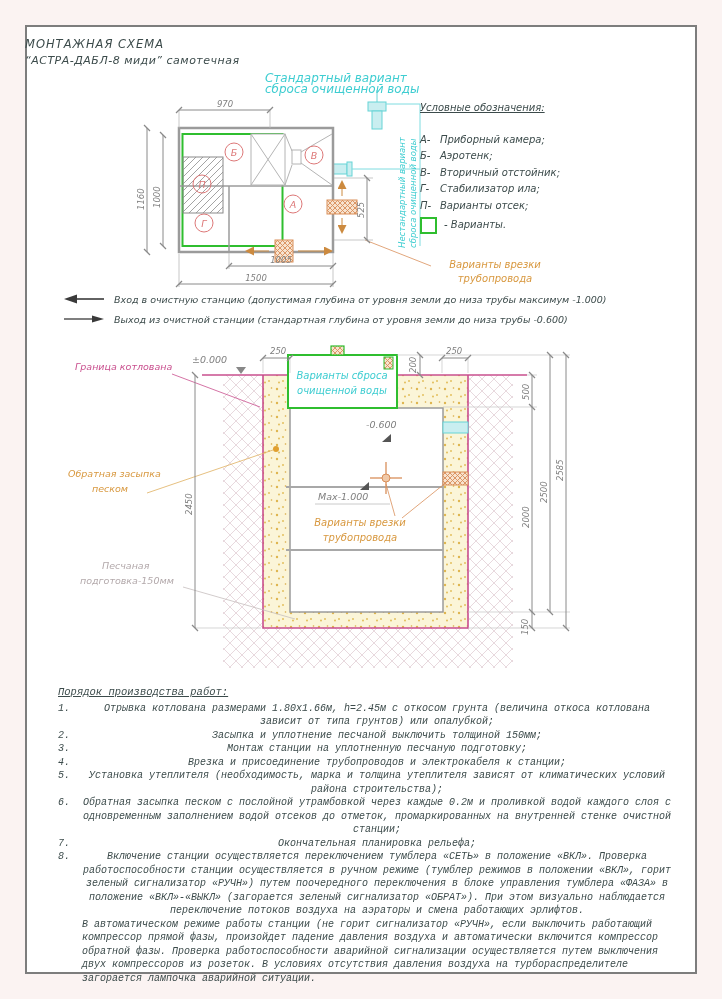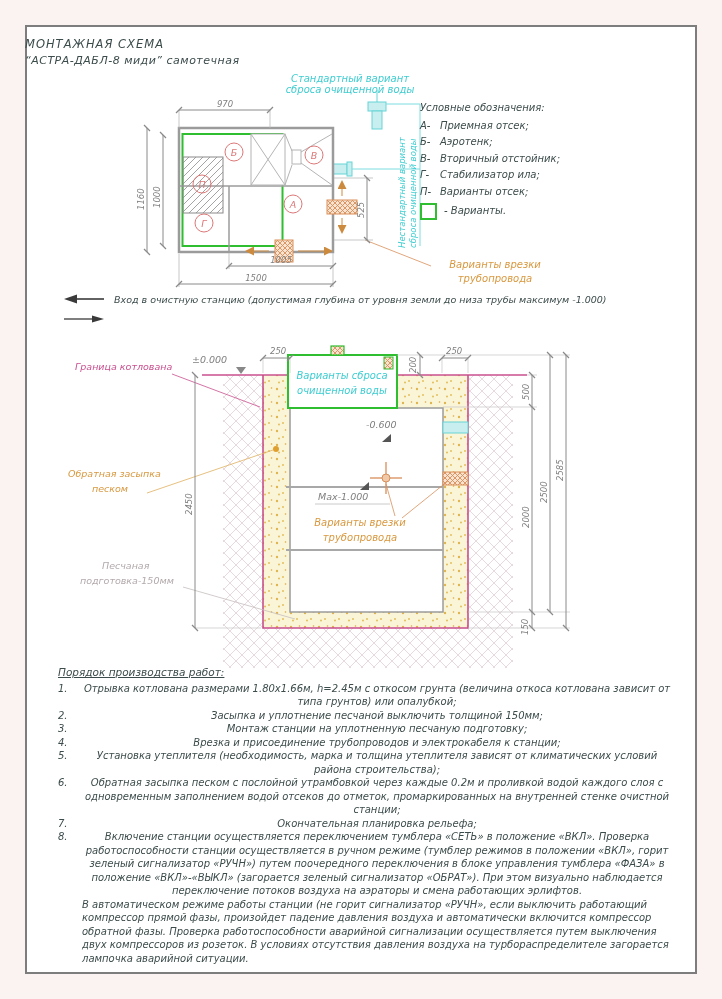--- a/index.html
+++ b/index.html
@@ -9,38 +9,38 @@
          background:#ffffff;border:2px solid #7d7d7d;}
   .abs{position:absolute;}
   
   .dark{color:#3c4b4b;} .cyan{color:#3ecdd1;}
   .ital{font-style:italic;}
   
   .title-wrap{left:25px;top:37px;width:672px;text-align:left;}
   .title-1{font-size:11.5px;letter-spacing:1px;}
   .title-2{font-size:11px;margin-top:3px;letter-spacing:0.5px;}
   
-  .std-label{left:265px;top:73px;width:170px;text-align:center;
-             font-size:10px;line-height:11px;}
+  .std-label{left:265px;top:73px;width:170px;text-align:left;
+             font-size:12px;line-height:11px;}
   
   .legend{left:420px;top:100px;font-size:10px;line-height:16.5px;}
-  .legend-head{margin-bottom:1px;}
+  .legend-head{text-decoration:underline;margin-bottom:15px;}
   .legend-row .k{display:inline-block;width:20px;}
   .neck-row{margin-top:3px;display:flex;align-items:center;}
   .neck-sq{width:13px;height:13px;border:2px solid #2fbe2f;margin-right:7px;flex:none;}
   
   .flow-row{left:62px;width:620px;display:flex;align-items:center;gap:8px;
             font-size:9.5px;}
   
   svg text{font-family:"DejaVu Sans",sans-serif;font-style:italic;}
   .f8{font-size:8.5px;} .f9{font-size:9.5px;} .f10{font-size:10px;}
   .tgray{fill:#7f7f7f;} .tcyan{fill:#3ecdd1;} .torange{fill:#d8983f;}
   .tmag{fill:#c94f8e;} .tred{fill:#dd7878;} .tlgray{fill:#b3a9ab;}
   
-  .wo{left:58px;top:666px;width:614px;font-size:10px;line-height:13.5px;}
+  .wo{left:58px;top:686px;width:614px;font-size:10px;line-height:13.5px;font-family:Liberation Mono, monospace;}
   .wo-head{text-decoration:underline;margin-bottom:2px;font-size:10.5px;}
   .wo-row{display:flex;}
   .wo-n{width:24px;flex:none;}
   .wo-t{flex:1;text-align:center;}
   .wo-cont{padding-left:24px;}
 </style>
 </head>
 <body>
 
 <div class="frame"></div>
@@ -147,21 +147,21 @@
   <text x="170" y="19" text-anchor="middle" class="f8 tgray">970</text>
   <text transform="translate(105,120) rotate(-90)" class="f8 tgray">1000</text>
   <text transform="translate(89,122) rotate(-90)" class="f8 tgray">1160</text>
   <text transform="translate(309,130) rotate(-90)" class="f8 tgray">525</text>
   <text x="226" y="175" text-anchor="middle" class="f8 tgray">1005</text>
   <text x="201" y="193" text-anchor="middle" class="f8 tgray">1500</text>
 </svg>
 
 <div class="abs legend dark ital">
   <div class="legend-head">Условные обозначения:</div>
-  <div class="legend-row"><span class="k">А-</span><span>Приемная отсек;</span></div>
+  <div class="legend-row"><span class="k">А-</span><span>Приборный камера;</span></div>
   <div class="legend-row"><span class="k">Б-</span><span>Аэротенк;</span></div>
   <div class="legend-row"><span class="k">В-</span><span>Вторичный отстойник;</span></div>
   <div class="legend-row"><span class="k">Г-</span><span>Стабилизатор ила;</span></div>
   <div class="legend-row"><span class="k">П-</span><span>Варианты отсек;</span></div>
   <div class="neck-row">
     <span class="neck-sq"></span>
     <span>- Варианты.</span>
   </div>
 </div>
 
@@ -170,20 +170,21 @@
     <polygon points="2,6 15,1.5 15,10.5" fill="#3a3a3a"></polygon>
     <line x1="15" y1="6" x2="42" y2="6" stroke="#3a3a3a" stroke-width="1.6"></line>
   </svg>
   <span>Вход в очистную станцию (допустимая глубина от уровня земли до низа трубы максимум -1.000)</span>
 </div>
 <div class="abs flow-row dark ital" style="top:313px;">
   <svg width="44" height="12">
     <line x1="2" y1="6" x2="30" y2="6" stroke="#3a3a3a" stroke-width="1.3"></line>
     <polygon points="42,6 30,2.5 30,9.5" fill="#3a3a3a"></polygon>
   </svg>
+  <span>Выход из очистной станции (стандартная глубина от уровня земли до низа трубы -0.600)</span>
 </div>
 
 <svg class="abs" style="left:50px;top:343px;" width="640" height="340" viewBox="0 0 640 340">
   <defs>
     <pattern id="groundS" width="12" height="12" patternUnits="userSpaceOnUse">
       <path d="M0,12 L12,0 M0,0 L12,12" stroke="#e2cfd6" stroke-width="0.8"></path>
     </pattern>
     <pattern id="sandS" width="14" height="14" patternUnits="userSpaceOnUse">
       <rect width="14" height="14" fill="#fbf5d8"></rect>
       <circle cx="3" cy="4" r="1.2" fill="#dfb54e"></circle>

